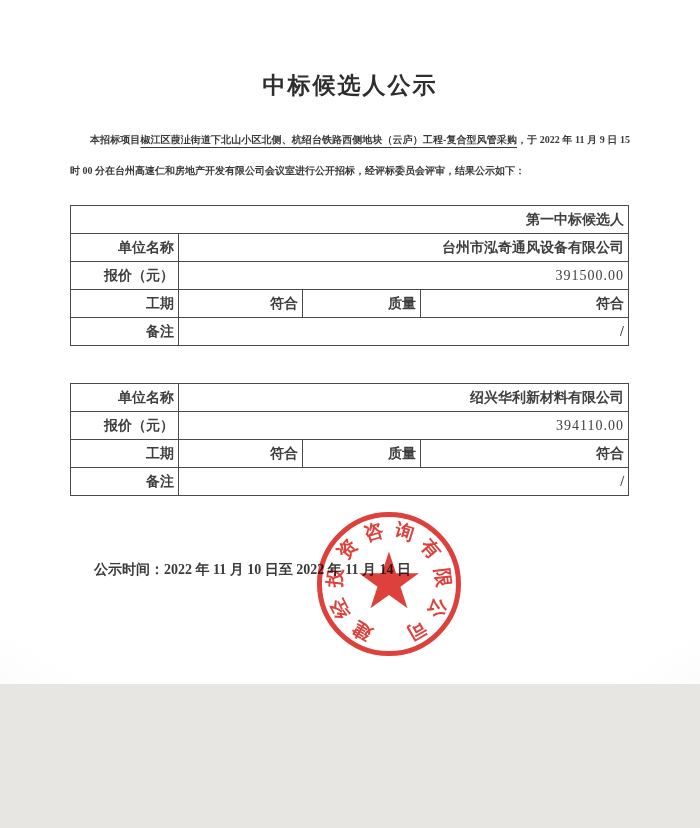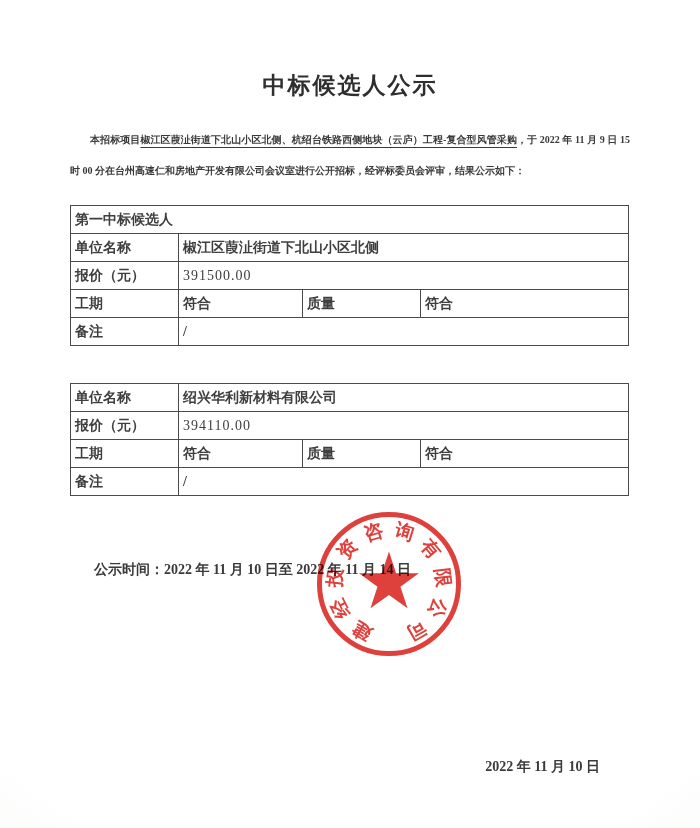--- a/index.html
+++ b/index.html
@@ -4,21 +4,21 @@
 <style>
   * { margin: 0; padding: 0; box-sizing: border-box; }
   html, body { width: 700px; }
   body {
     font-family: "Liberation Serif", "DejaVu Serif", serif;
     background: #e8e6e3;
   }
   .page {
     position: relative;
     width: 700px;
-    height: 828px;
+    height: 684px;
     overflow: hidden;
     background:
       radial-gradient(ellipse 120% 100% at 50% 45%, #ffffff 62%, #f6f4f2 88%, #eeecea 100%);
     color: #3a3a3a;
     padding-left: 44px;
   }
   .doc-title {
     position: absolute;
     top: 70px;
     left: 0;
@@ -55,21 +55,21 @@
     font-size: 14px;
     font-weight: bold;
     color: #3f3f3f;
     background: rgba(255,255,255,0.4);
   }
   table.bid-table.t1 { top: 205px; }
   table.bid-table.t2 { top: 383px; }
   table.bid-table td {
     border: 1px solid #4a4a4a;
     height: 28px;
-    text-align: left;
+    text-align: right;
     vertical-align: middle;
     padding: 1px 4px;
     font-family: Liberation Serif, serif;
   }
   td.num-cell { font-family: "Liberation Serif", "DejaVu Serif", serif; font-weight: normal; letter-spacing: 1px; }
   .footer-block {
     position: absolute;
     top: 554px;
     left: 78px;
     width: 560px;
@@ -139,21 +139,21 @@
         <col style="width:124px">
         <col style="width:118px">
         <col style="width:208px">
       </colgroup>
     <tbody>
         <tr>
       <td colspan="4">第一中标候选人</td>
     </tr>
     <tr>
       <td>单位名称</td>
-      <td colspan="3">椒江区葭沚街道下北山小区北侧</td>
+      <td colspan="3">台州市泓奇通风设备有限公司</td>
     </tr>
     <tr>
       <td>报价（元）</td>
       <td colspan="3" class="num-cell">391500.00</td>
     </tr>
     <tr>
       <td>工期</td>
       <td>符合</td>
       <td>质量</td>
       <td>符合</td>

